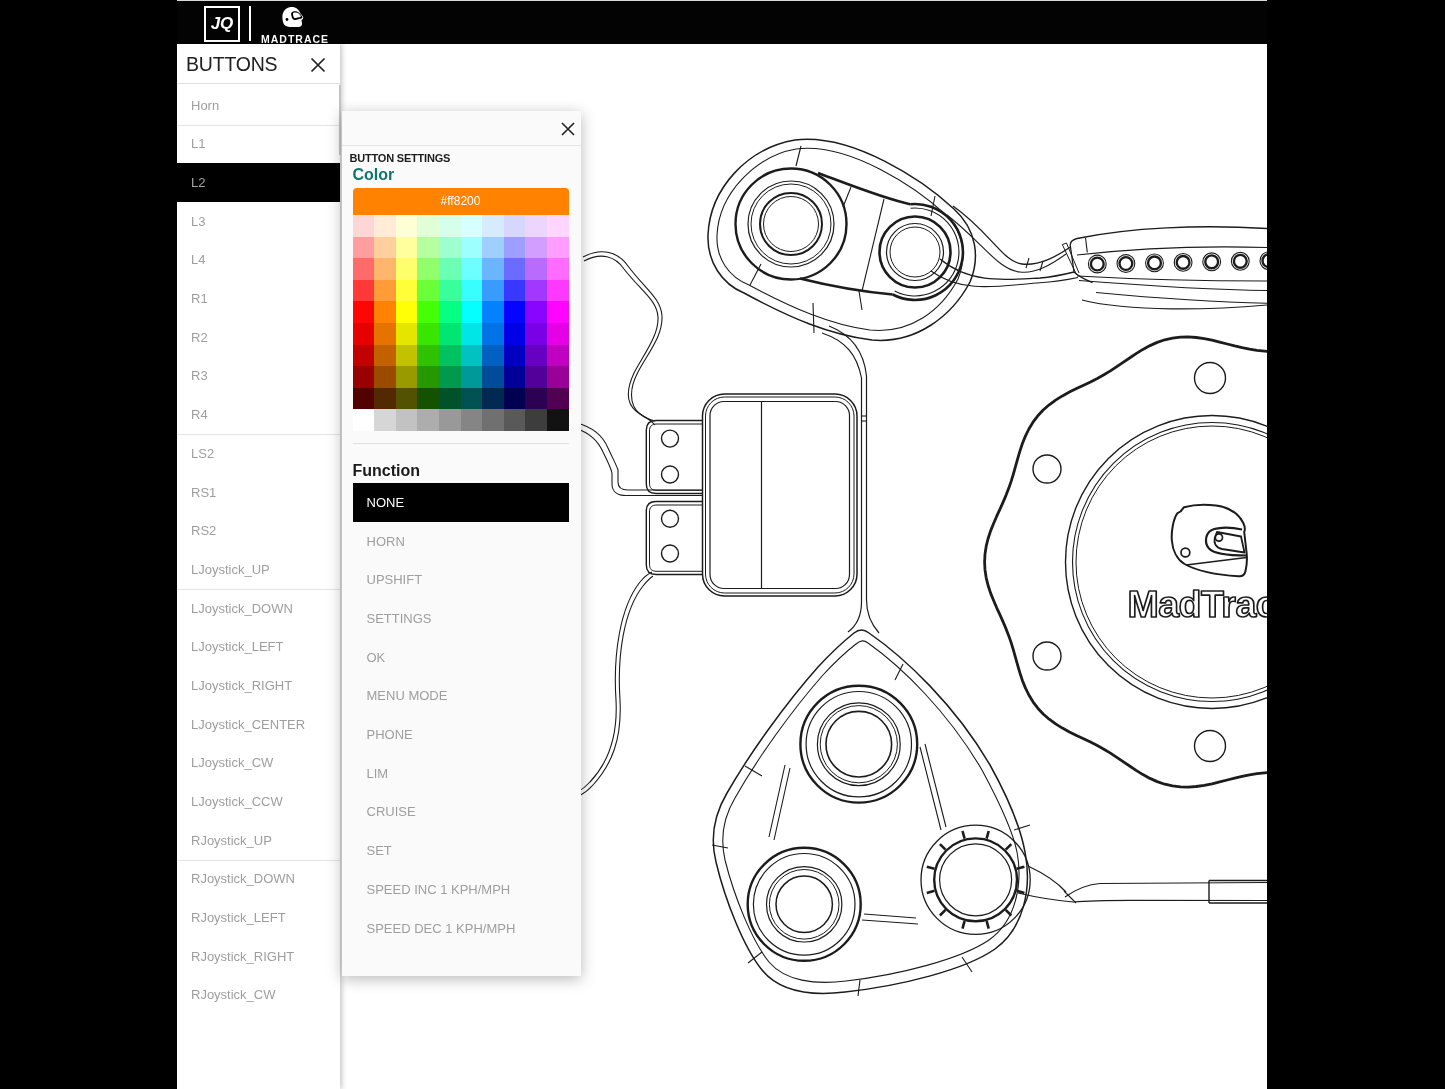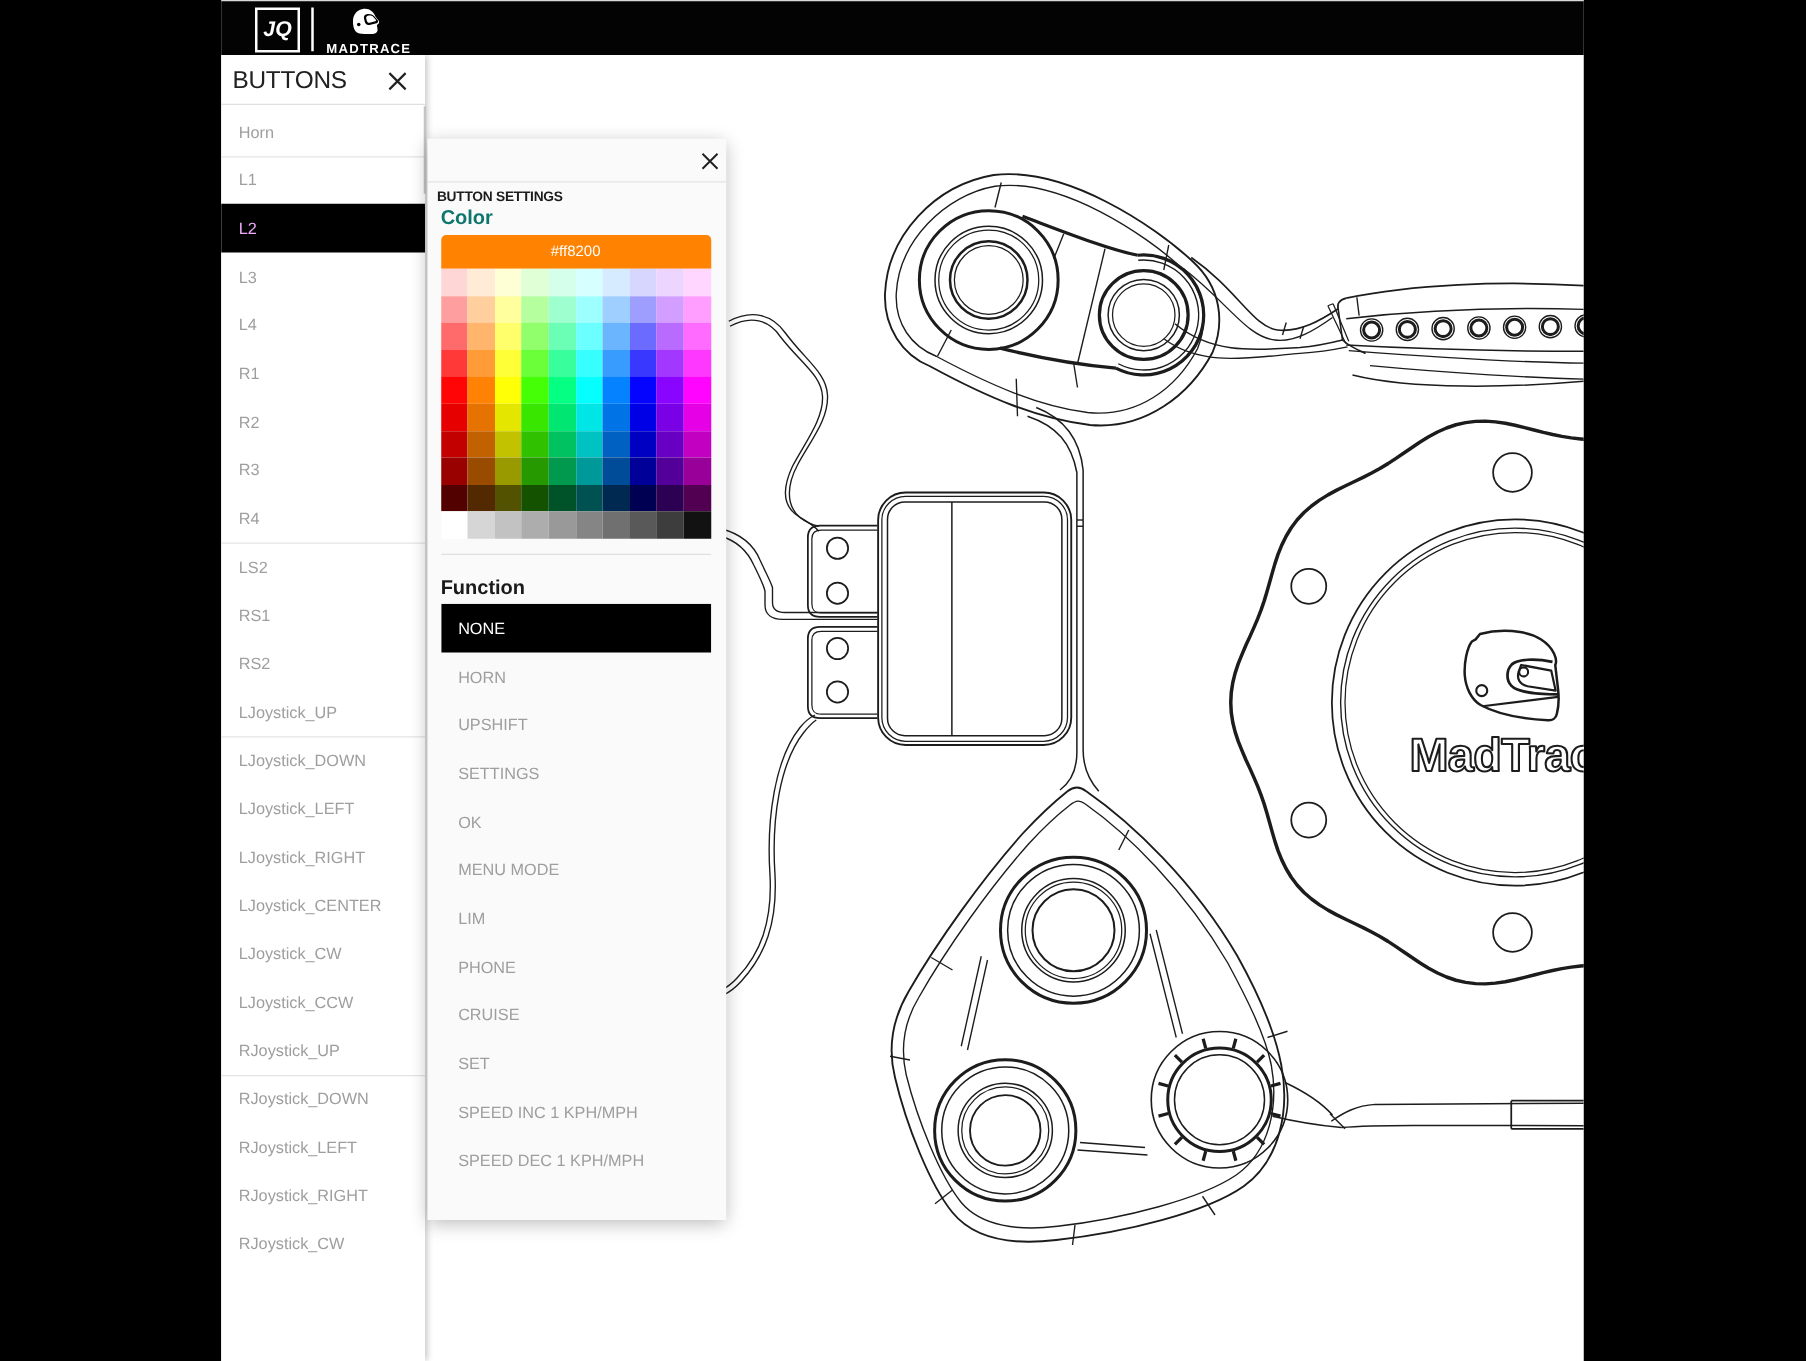--- a/index.html
+++ b/index.html
@@ -10,21 +10,21 @@
 display:flex;align-items:center;justify-content:center;font-weight:700;font-style:italic;font-size:17px;}
 #vsep{position:absolute;left:72px;top:5px;width:2px;height:35px;background:#fff;}
 #logo{position:absolute;left:84px;top:3px;width:64px;height:40px;color:#fff;text-align:center;}
 #logotext{position:absolute;left:0;top:29px;width:100%;font-size:10.5px;font-weight:700;letter-spacing:1px;}
 #panel{position:absolute;left:0;top:44px;width:163px;height:1045px;background:#fff;box-shadow:2px 0 5px rgba(0,0,0,.22);}
 #phead{position:absolute;left:0;top:0;width:100%;height:40px;border-bottom:1px solid #e0e0e0;box-sizing:border-box;}
 #ptitle{position:absolute;left:9px;top:9px;font-size:19.5px;color:#212121;letter-spacing:-0.2px;}
 .xicon{position:absolute;}
 #plist{position:absolute;left:0;top:41.8px;width:100%;}
 .row{height:38.7px;display:flex;align-items:center;padding-left:14px;font-size:13px;color:#9e9e9e;box-sizing:border-box;}
-.row.sel{background:#000;color:#f0abfc;}
+.row.sel{background:#000;color:#a3a3a3;}
 .pdiv{position:absolute;left:0;width:163px;height:1px;background:#e4e4e4;}
 #modal{position:absolute;left:164.5px;top:110.5px;width:239px;height:865px;background:#fafafa;
 box-shadow:0 3px 14px rgba(0,0,0,.28);}
 #mhead{position:absolute;left:0;top:0;width:100%;height:35px;border-bottom:1px solid #e3e3e3;box-sizing:border-box;}
 #mtitle{position:absolute;left:8px;top:10px;font-size:11px;font-weight:700;color:#1c1c1c;letter-spacing:-0.2px;margin-top:31px;}
 #clabel{position:absolute;left:11px;top:55px;font-size:16px;font-weight:700;color:#0f766e;}
 #swatch{position:absolute;left:11px;top:77px;width:216px;height:27.5px;background:#ff8200;border-radius:4px 4px 0 0;
 display:flex;align-items:center;justify-content:center;color:#fff;font-size:12px;}
 #pal{position:absolute;left:11px;top:104.5px;width:216px;height:216px;display:grid;
 grid-template-columns:repeat(10,1fr);grid-template-rows:repeat(10,1fr);}
@@ -394,22 +394,22 @@
 
     <div id="flabel">Function</div>
 
     <div id="flist">
       <div class="frow sel">NONE</div>
       <div class="frow">HORN</div>
       <div class="frow">UPSHIFT</div>
       <div class="frow">SETTINGS</div>
       <div class="frow">OK</div>
       <div class="frow">MENU MODE</div>
+      <div class="frow">PHONE</div>
       <div class="frow">LIM</div>
-      <div class="frow">PHONE</div>
       <div class="frow">CRUISE</div>
       <div class="frow">SET</div>
       <div class="frow">SPEED INC 1 KPH/MPH</div>
       <div class="frow">SPEED DEC 1 KPH/MPH</div>
     </div>
 
   </div>
 </div>
 
 </body></html>

